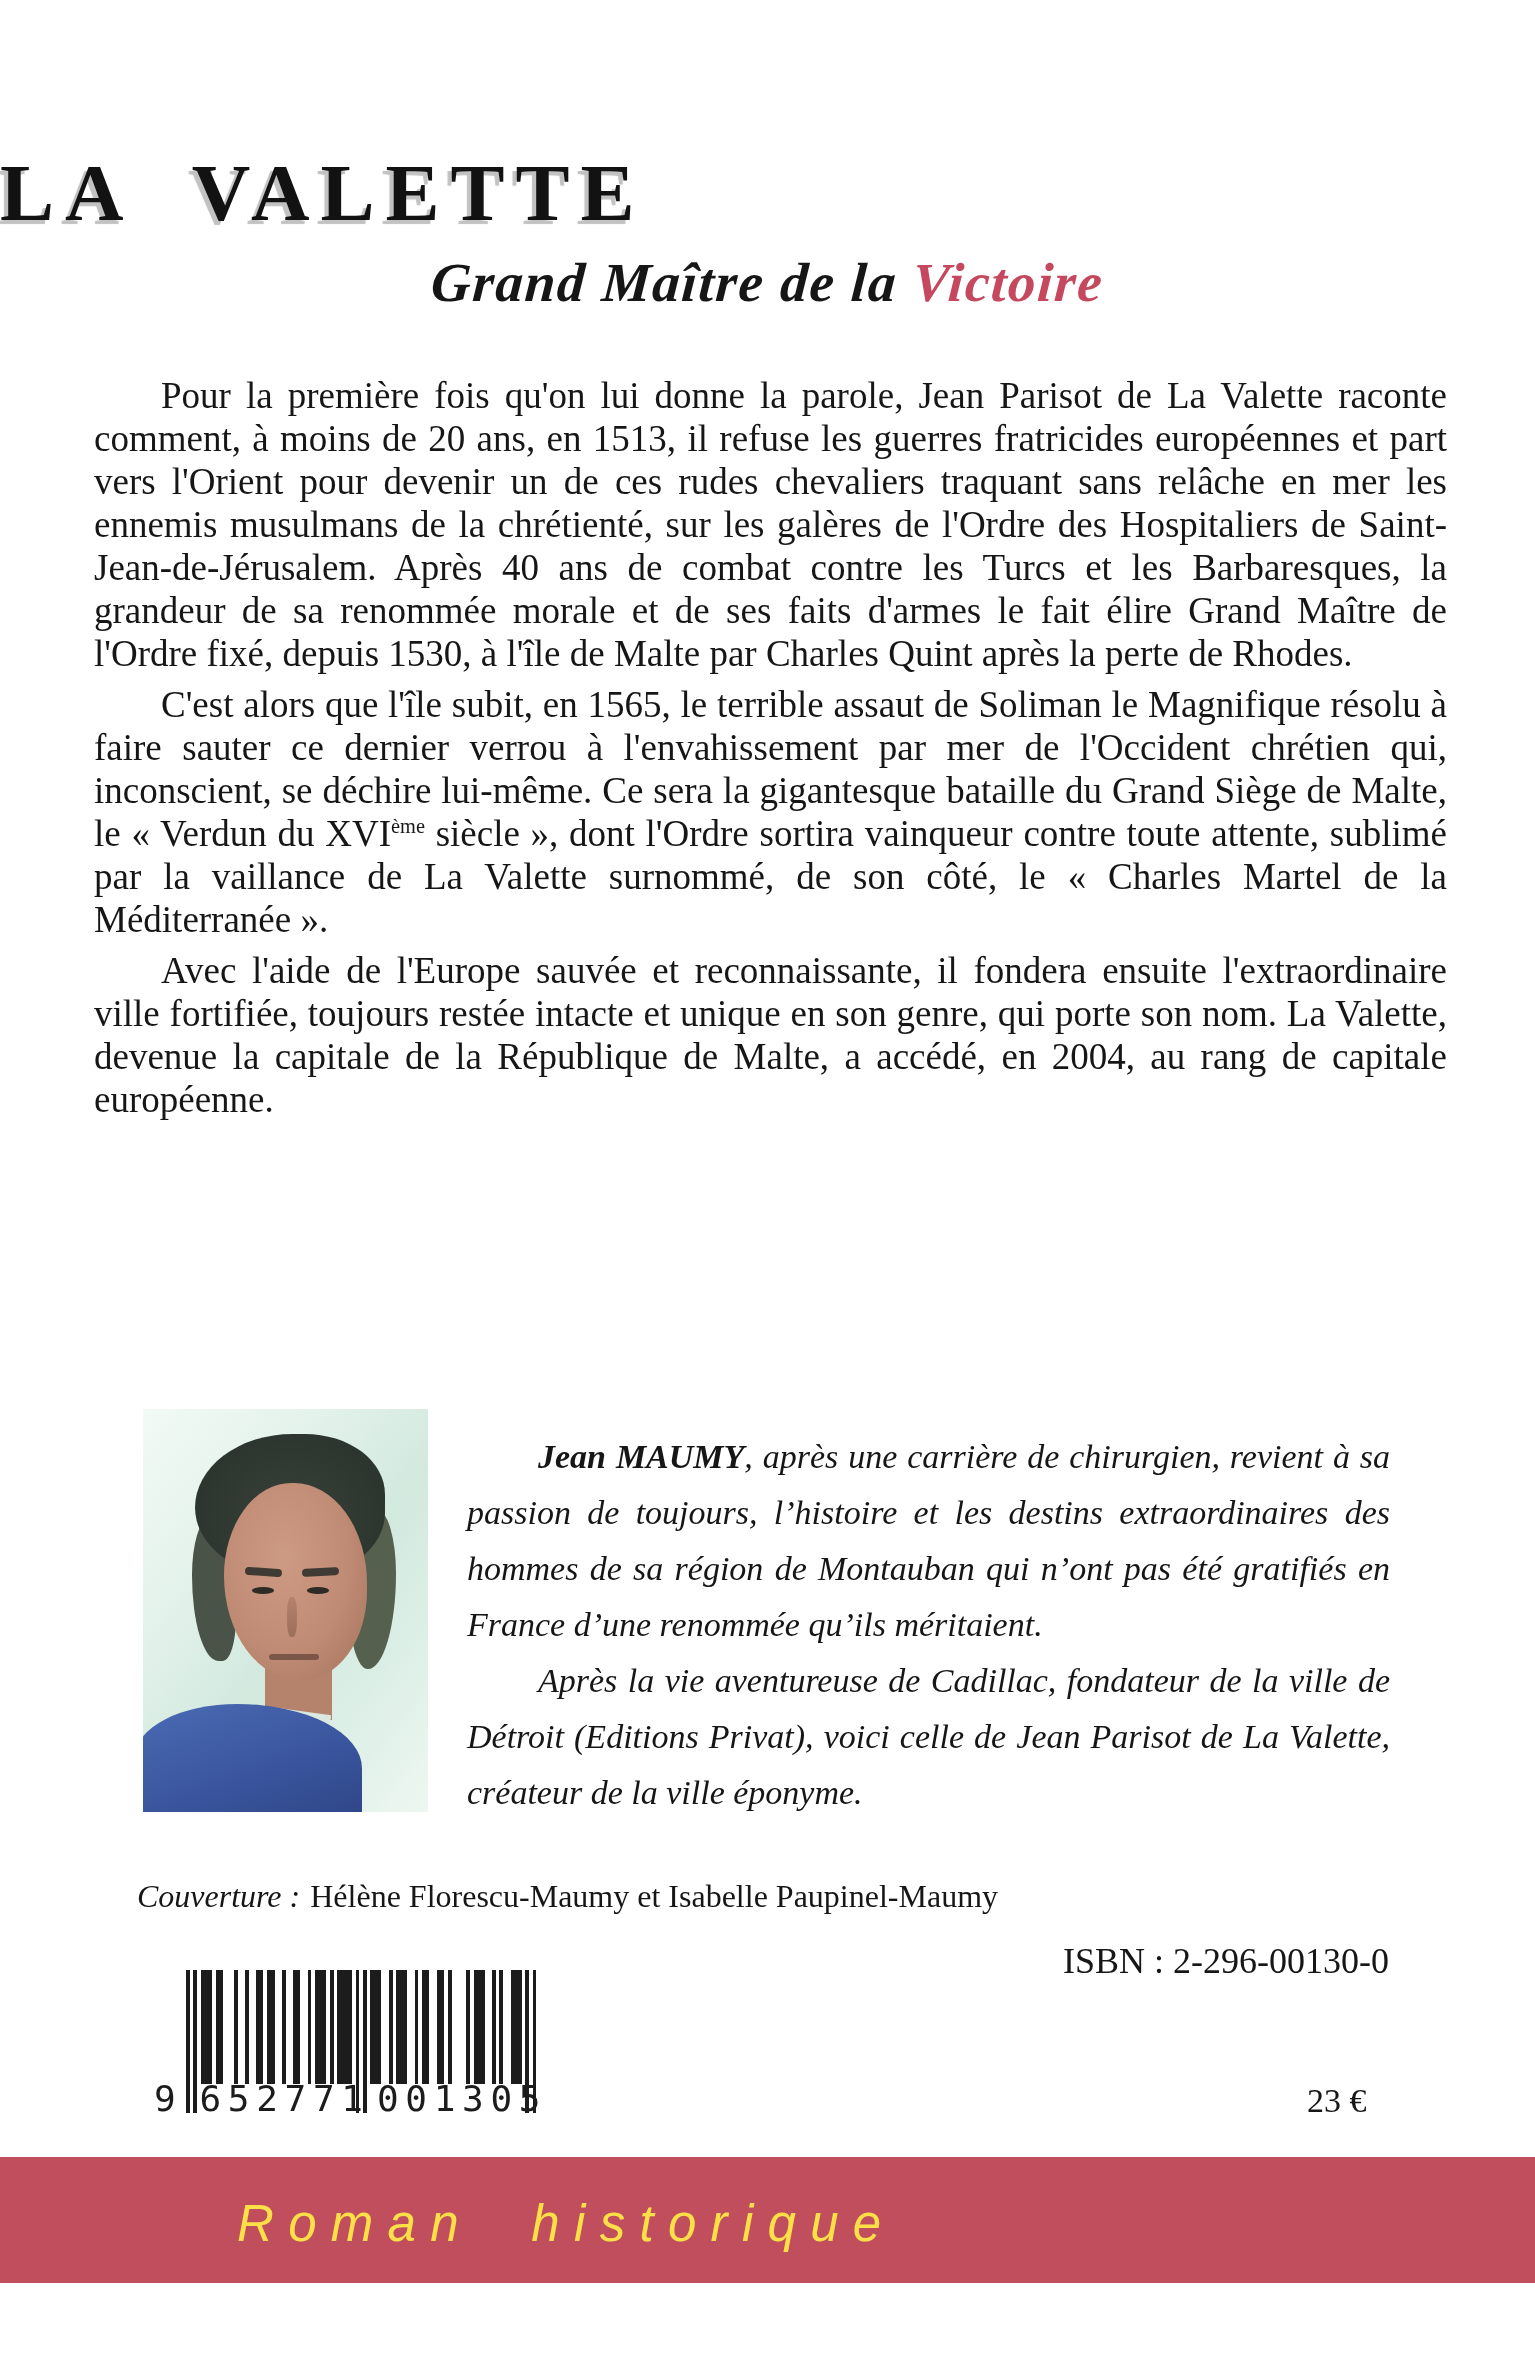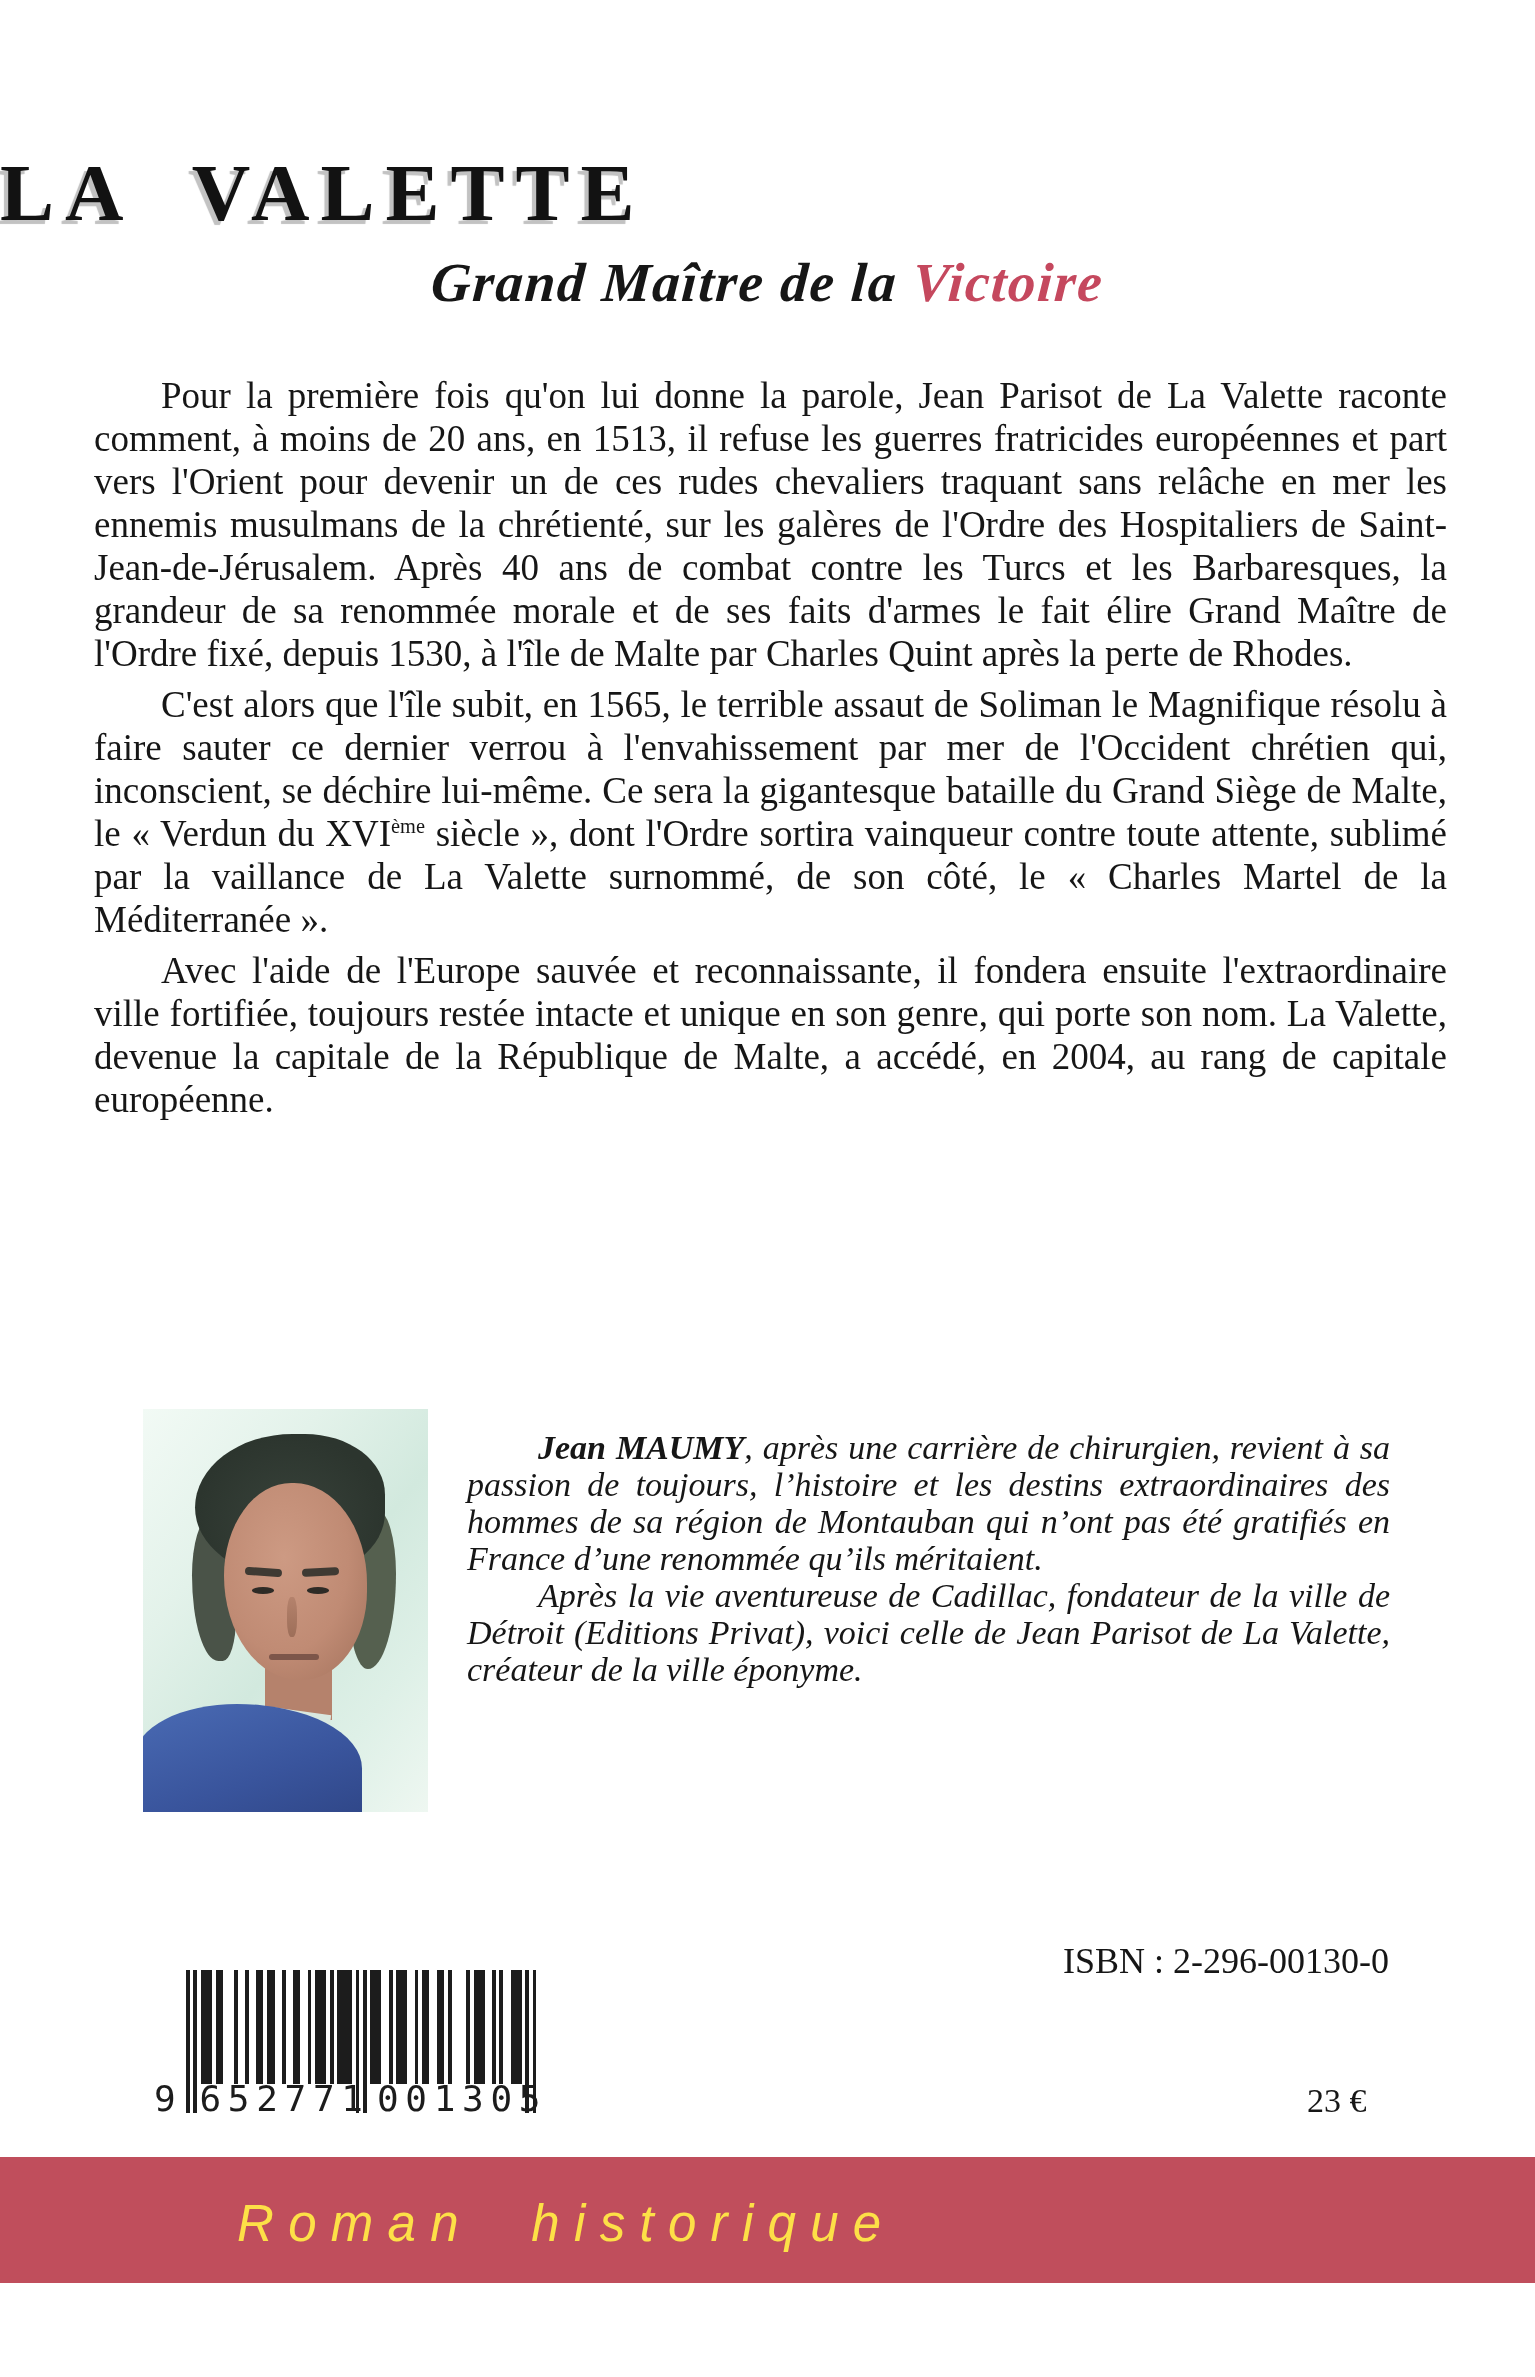--- a/index.html
+++ b/index.html
@@ -77,21 +77,21 @@
   .photo .shirt{
     position:absolute;left:-8.4px;top:295px;width:227px;height:117px;
     background:linear-gradient(160deg,#4a6bb4 0%,#39549c 60%,#2f4687 100%);
     border-radius:45% 55% 0 0;
   }
   .photo .collar{position:absolute;left:126px;top:302px;width:59px;height:50px;background:#d9e8e0;transform:rotate(8deg);}
 
   .bio{
     position:absolute;left:467px;top:1429px;width:923px;
     font-style:italic;
-    font-size:34px;line-height:37px;
+    font-size:34px;line-height:56px;
     text-align:justify;
   }
   .bio p{margin:0;text-indent:71px;}
   .bio .author-name{font-weight:700;}
 
   
   .credits{
     position:absolute;left:137px;top:1877px;
     font-size:32px;line-height:1.2;
   }
@@ -162,20 +162,23 @@
     <div class="eye r"></div>
     <div class="nose"></div>
     <div class="mouth"></div>
   </div>
 
   <div class="bio">
     <p><span class="author-name">Jean MAUMY</span><span>, après une carrière de chirurgien, revient à sa passion de toujours, l’histoire et les destins extraordinaires des hommes de sa région de Montauban qui n’ont pas été gratifiés en France d’une renommée qu’ils méritaient.</span></p>
     <p>Après la vie aventureuse de Cadillac, fondateur de la ville de Détroit (Editions Privat), voici celle de Jean Parisot de La Valette, créateur de la ville éponyme.</p>
   </div>
 
+  <div class="credits">
+    <span class="label">Couverture :</span><span class="names">Hélène Florescu-Maumy et Isabelle Paupinel-Maumy</span>
+  </div>
 
   <div class="barcode">
     <div class="bars">
         <div class="module bar guard"></div>
         <div class="module guard"></div>
         <div class="module bar guard"></div>
         <div class="module"></div>
         <div class="module bar"></div>
         <div class="module bar"></div>
         <div class="module bar"></div>

